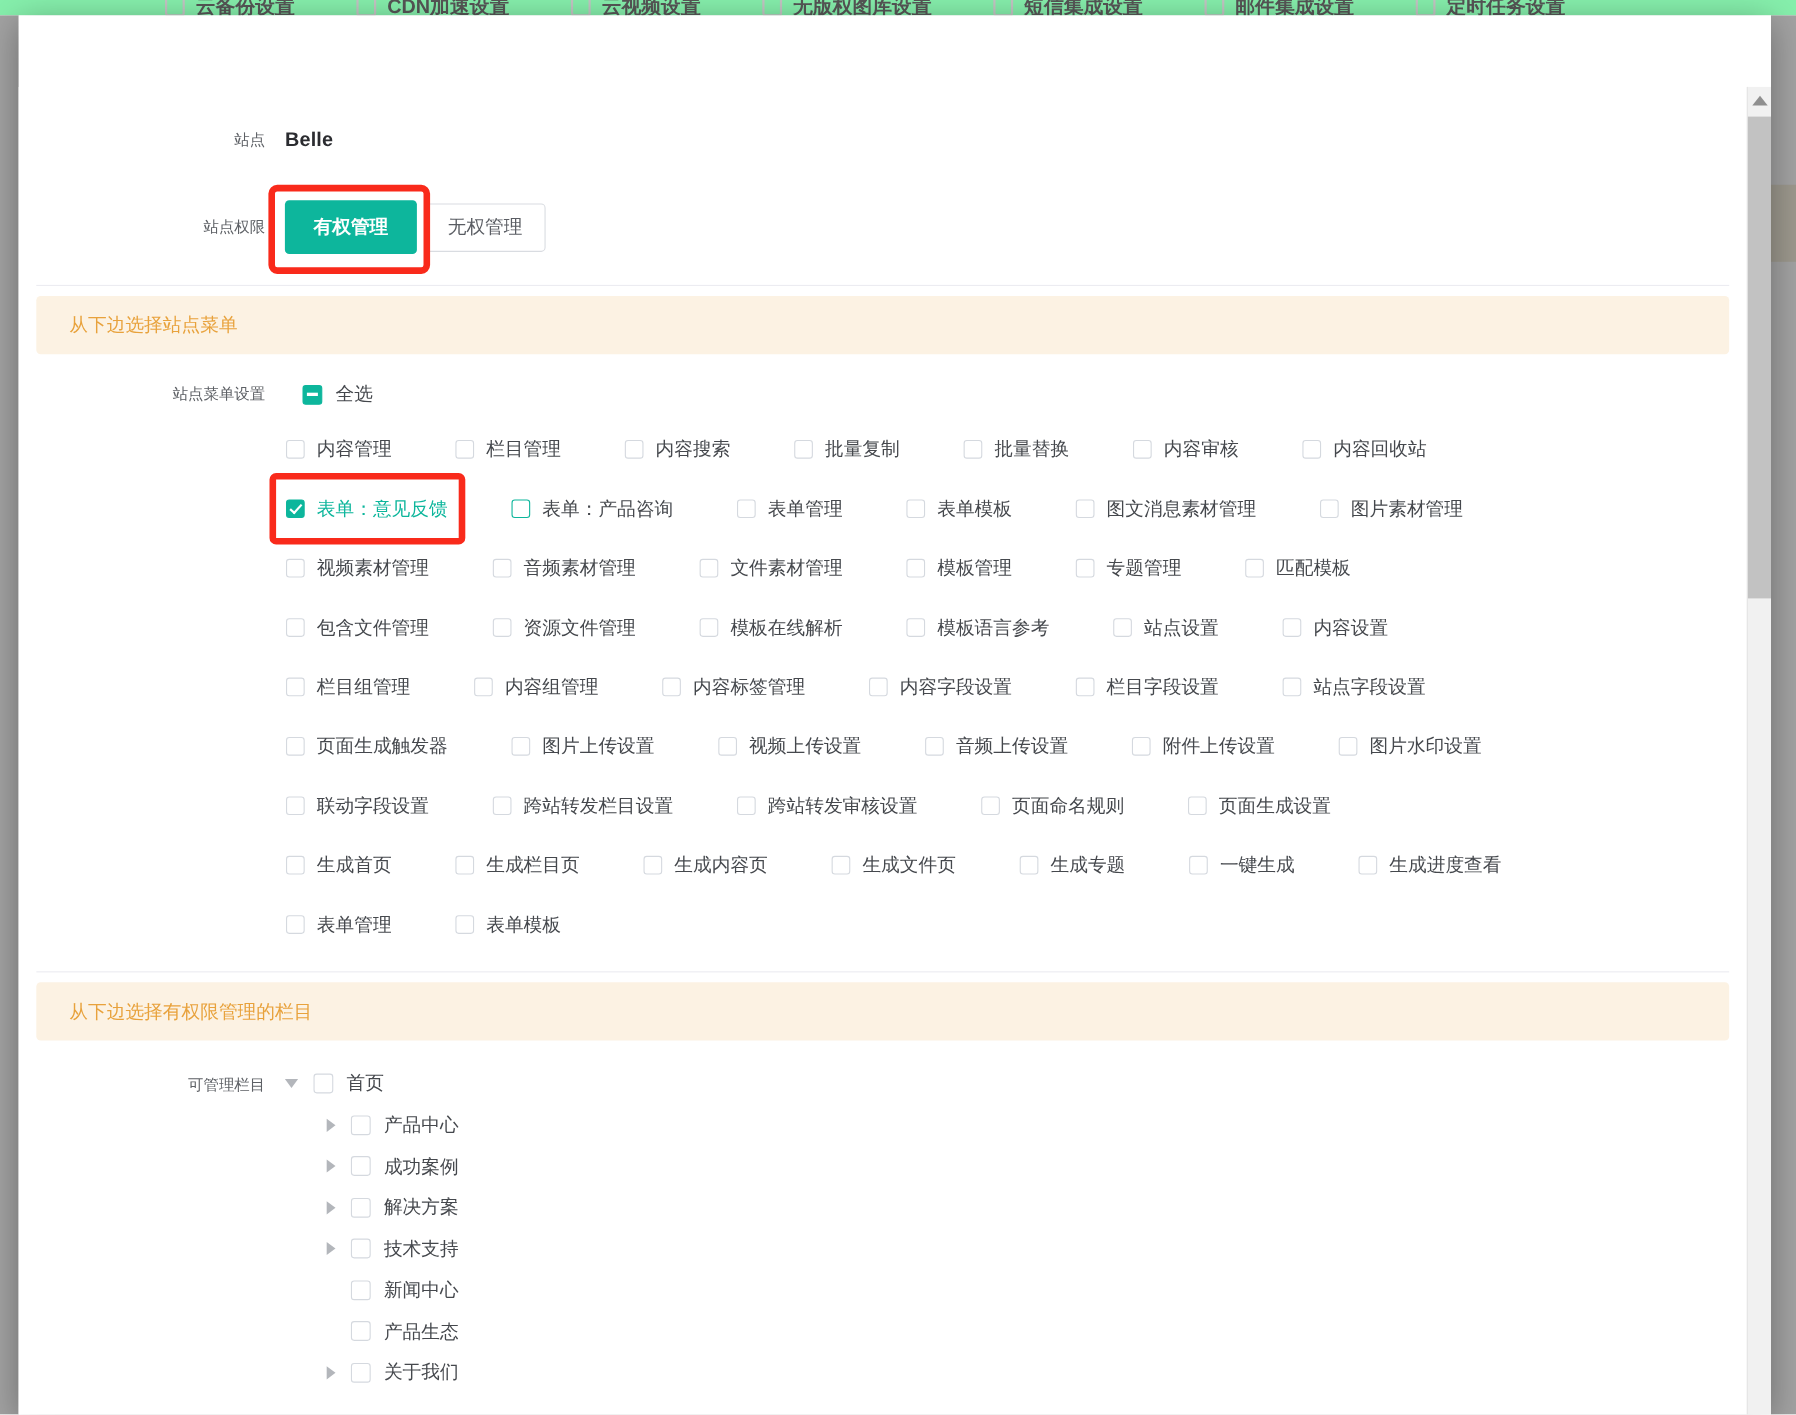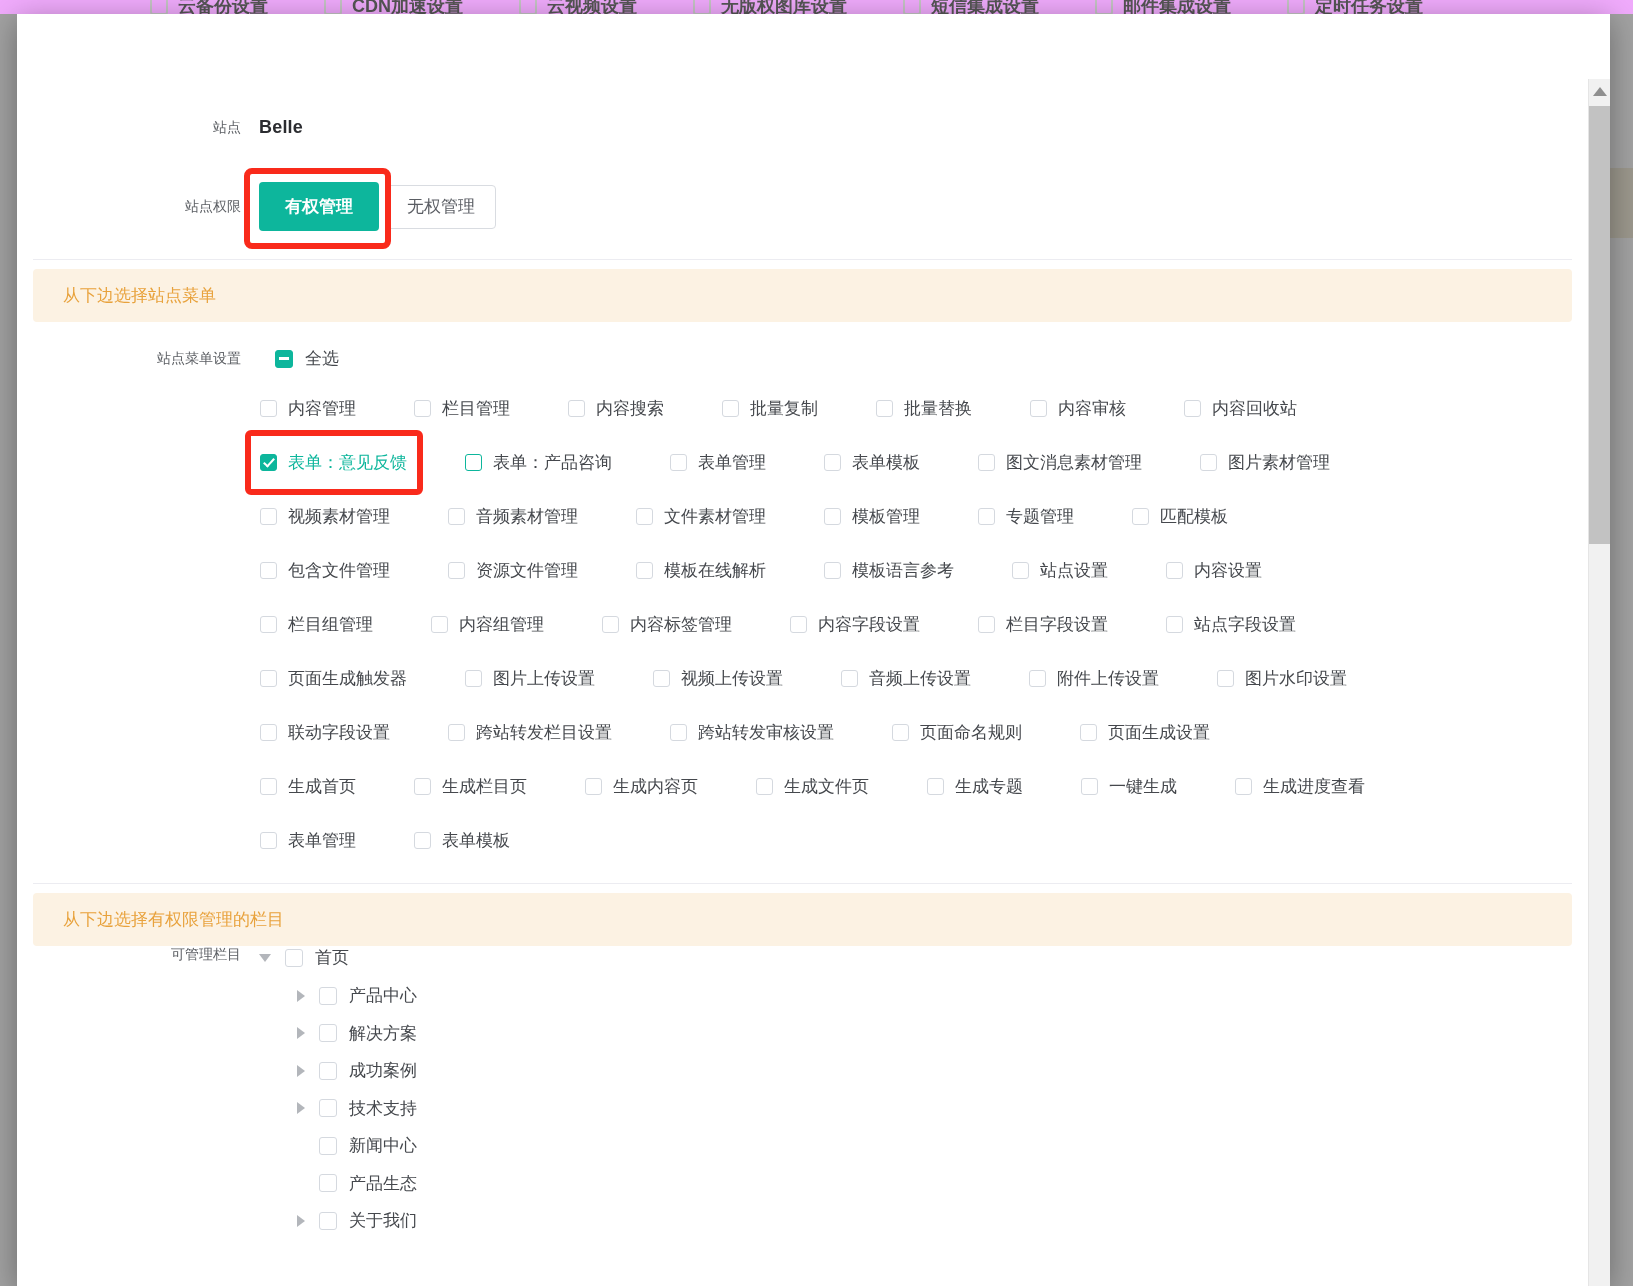--- a/index.html
+++ b/index.html
@@ -5,21 +5,21 @@
   * { box-sizing: border-box; margin: 0; padding: 0; }
   html,body { width:1633px; height:1286px; overflow:hidden; }
   body {
     font-family: "Liberation Sans", sans-serif;
     background:#fff; position:relative; color:#45484d;
   }
 
   
   .ov-top {
     position:absolute; top:0; left:0; width:1633px; height:14px;
-    background:#f0abfc; overflow:hidden; z-index:1;
+    background:#86efac; overflow:hidden; z-index:1;
   }
   .ov-row { display:flex; align-items:center; margin:-9px 0 0 150px; height:30px; }
   .ov-item { display:flex; align-items:center; margin-right:56px; }
   .ov-cb { width:18px; height:18px; border:2px solid #c4c4c4; border-radius:3px; margin-right:10px; flex:none; }
   .ov-label { font-size:18px; font-weight:700; color:#565656; white-space:nowrap; }
   .ov-left  { position:absolute; top:14px; left:0; width:17px;  height:1272px; background:#a2a2a2; z-index:1; }
   .ov-right { position:absolute; top:14px; right:0; width:23px; height:1272px; background:#a2a2a2; z-index:1; }
   .ov-right .band { position:absolute; top:154px; left:0; right:0; height:70px; background:#9a9486; opacity:.75; }
 
   
@@ -86,21 +86,21 @@
 
   
   .grid { margin:27px 0 0 243px; }
   .grow { display:flex; align-items:center; height:22px; margin-bottom:32px; }
   .gitem { display:flex; align-items:center; margin-right:58px; position:relative; }
   .glabel { margin-left:11px; font-size:17px; color:#45484d; white-space:nowrap; cursor:default; }
   .gitem.sel .glabel { color:#0db69c; }
   .ring-item { left:-15px; top:-21px; right:-16px; bottom:-21px; border-radius:6px; }
 
   
-  .tree-row { align-items:flex-start; }
+  .tree-row { margin-top:27px; align-items:flex-end; }
   .tree-root-line { display:flex; align-items:center; }
   .caret-down { width:0; height:0; border-left:6px solid transparent; border-right:6px solid transparent; border-top:8px solid #b3b6bb; margin-right:14px; cursor:pointer; }
   .tree-label { margin-left:12px; font-size:17px; color:#45484d; white-space:nowrap; }
   .tree-children { margin-left:280px; }
   .tree-child { display:flex; align-items:center; height:22px; margin-top:15.5px; }
   .caret-right { width:0; height:0; border-top:6px solid transparent; border-bottom:6px solid transparent; border-left:8px solid #b3b6bb; margin-right:14px; cursor:pointer; }
   .caret-spacer { width:22px; flex:none; }
   .tree-child .cb { width:18px; height:18px; }
 </style>
 </head>
@@ -426,26 +426,26 @@
 
       <div class="tree-children">
           <div class="tree-child">
             <span class="caret-right"></span>
             <span class="cb"></span>
             <span class="tree-label">产品中心</span>
           </div>
           <div class="tree-child">
             <span class="caret-right"></span>
             <span class="cb"></span>
+            <span class="tree-label">成功案例</span>
+          </div>
+          <div class="tree-child">
+            <span class="caret-right"></span>
+            <span class="cb"></span>
             <span class="tree-label">解决方案</span>
-          </div>
-          <div class="tree-child">
-            <span class="caret-right"></span>
-            <span class="cb"></span>
-            <span class="tree-label">成功案例</span>
           </div>
           <div class="tree-child">
             <span class="caret-right"></span>
             <span class="cb"></span>
             <span class="tree-label">技术支持</span>
           </div>
           <div class="tree-child">
             <span class="caret-spacer"></span>
             <span class="cb"></span>
             <span class="tree-label">新闻中心</span>

